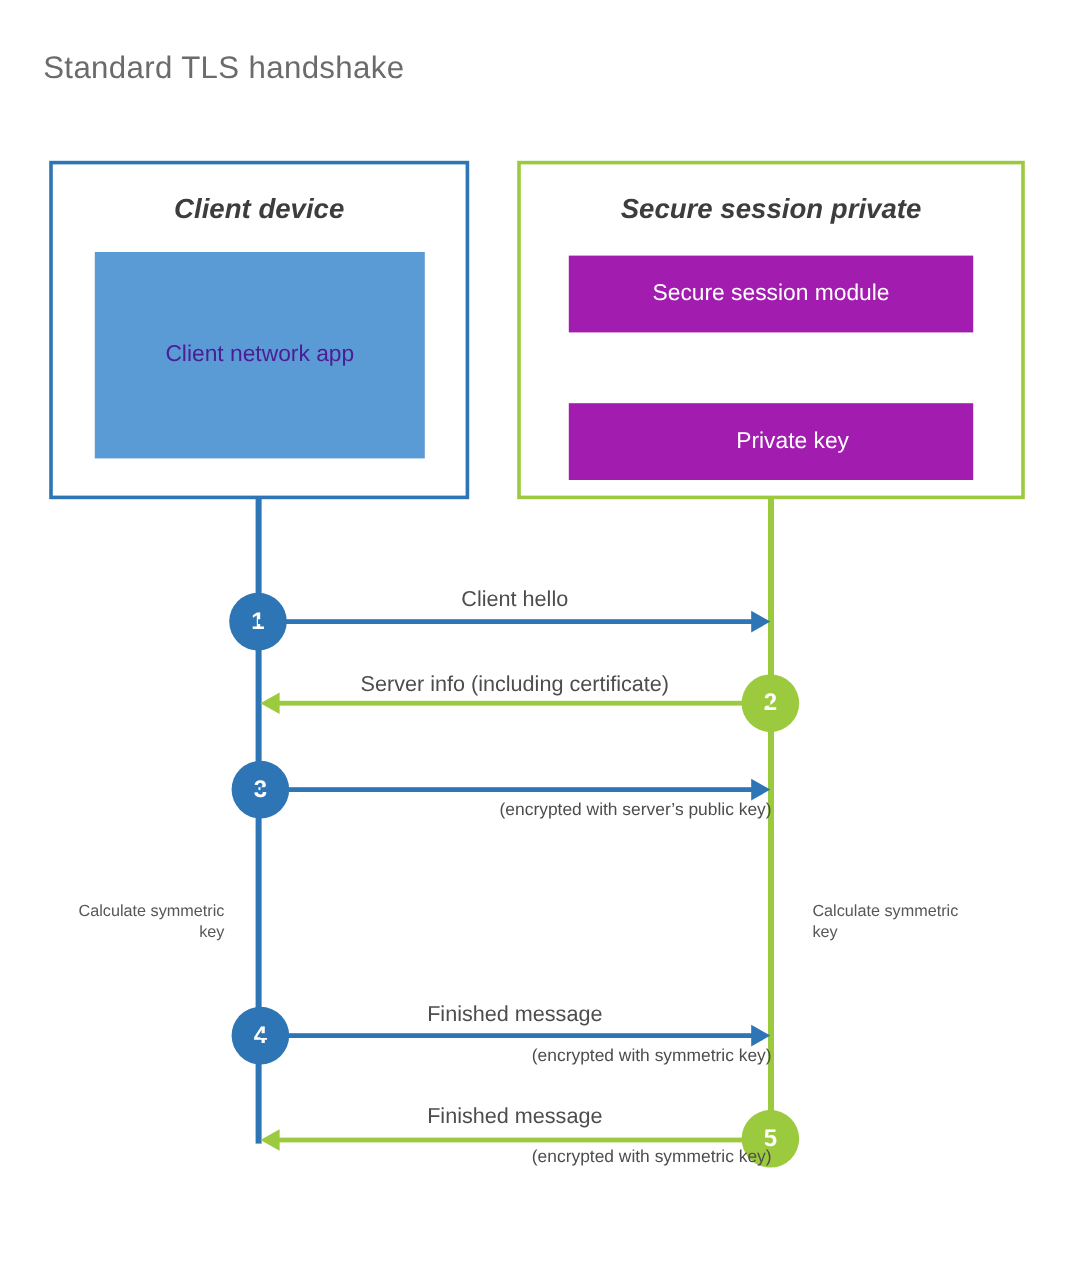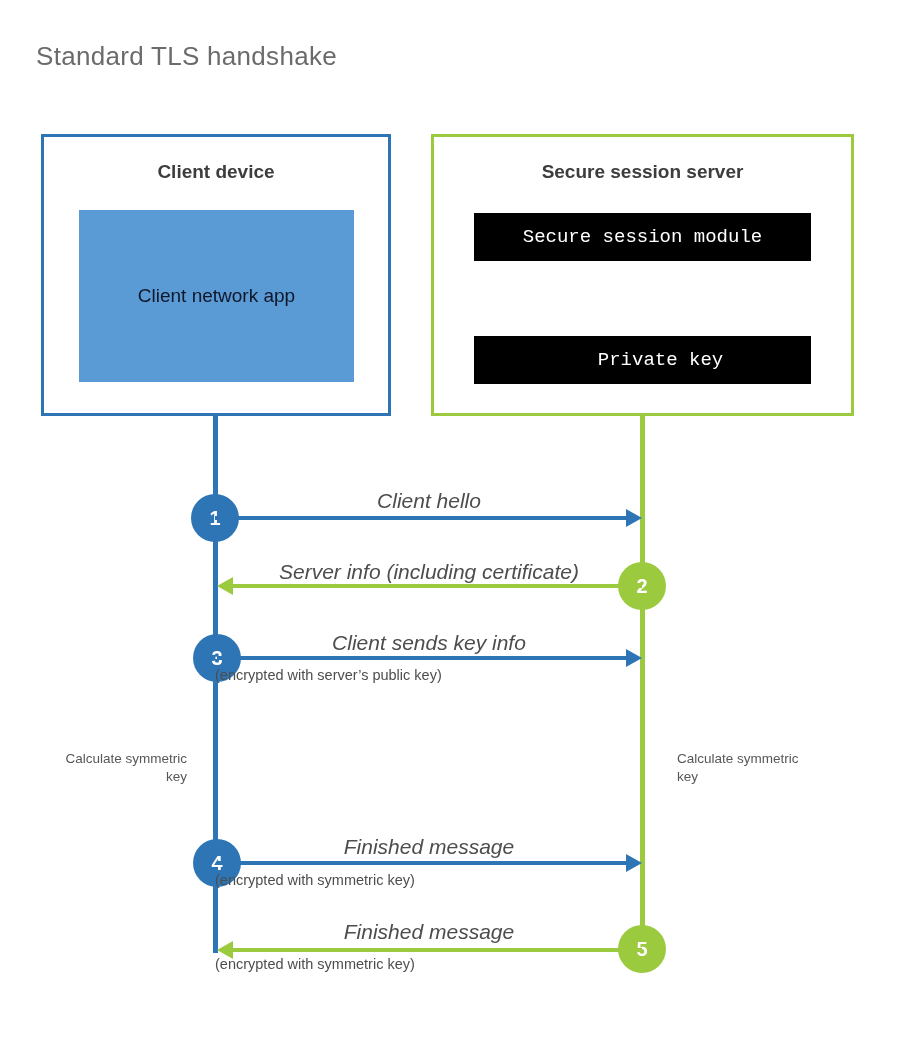--- a/index.html
+++ b/index.html
@@ -24,34 +24,34 @@
     left: 41px; top: 123px; width: 350px; height: 282px;
     border: 3px solid #2e75b6;
   }
   .server-box {
     left: 431px; top: 123px; width: 423px; height: 282px;
     border: 3px solid #9cca3f;
   }
   .box-title {
     position: absolute; left: 0; right: 0; top: 24px;
     text-align: center;
-    font-size: 19px; font-weight: 700; color: #3d3d3d;
+    font-size: 23px; font-weight: 700; color: #3d3d3d; font-style: italic;
   }
   .client-app {
     position: absolute; left: 35px; top: 73px; width: 275px; height: 172px;
     background: #5b9bd5;
     display: flex; align-items: center; justify-content: center;
-    color: #0f172a; font-size: 19px; text-align: center;
+    color: #4c1d95; font-size: 19px; text-align: center;
   }
   .client-app span { display: inline-block; max-width: 190px; line-height: 1.5; }
   .server-bar {
-    position: absolute; left: 40px; width: 337px; height: 48px;
-    background: #000000;
+    position: absolute; left: 40px; width: 337px; height: 64px;
+    background: #a21caf;
     display: flex; align-items: center; justify-content: center;
-    color: #ffffff; font-size: 19px; font-family: Liberation Mono, monospace;
+    color: #ffffff; font-size: 19px;
   }
   .bar-1 { top: 76px; }
   .bar-2 { top: 139px; }
   .bar-3 { top: 199px; padding-left: 36px; }
 
   
   .vline { position: absolute; width: 5px; }
   .vline-client { left: 213px; top: 403px; height: 539px; background: #2e75b6; }
   .vline-server { left: 640px; top: 403px; height: 533px; background: #9cca3f; }
 
@@ -84,25 +84,25 @@
   .al3 { left: 217px; top: 645px; width: 411px; }
   .ah3 { left: 626px; top: 638px; }
   .al4 { left: 217px; top: 850px; width: 411px; }
   .ah4 { left: 626px; top: 843px; }
   .al5 { left: 231px; top: 937px; width: 411px; }
   .ah5 { left: 217px; top: 930px; }
 
   
   .msg-label {
     position: absolute; left: 215px; width: 428px;
-    text-align: center; font-size: 21px; color: #4d4d4d; font-style: italic;
+    text-align: center; font-size: 18px; color: #4d4d4d;
   }
   .msg-sublabel {
     position: absolute; left: 215px; width: 428px;
-    text-align: left; font-size: 14.5px; color: #4d4d4d;
+    text-align: right; font-size: 14.5px; color: #4d4d4d;
   }
   .l1 { top: 478px; }
   .l2 { top: 549px; }
   .l3 { top: 620px; }
   .l3s { top: 656px; }
   .l4 { top: 824px; }
   .l4s { top: 861px; }
   .l5 { top: 909px; }
   .l5s { top: 945px; }
 
@@ -122,21 +122,21 @@
   <div class="page-title">Standard TLS handshake</div>
 
   <div class="device-box client-box">
     <div class="box-title">Client device</div>
     <div class="client-app">
       <span>Client network app</span>
     </div>
   </div>
 
   <div class="device-box server-box">
-    <div class="box-title">Secure session server</div>
+    <div class="box-title">Secure session private</div>
     <div class="server-bar bar-1">Secure session module</div>
     <div class="server-bar bar-3">Private key</div>
   </div>
 
   <div class="vline vline-client"></div>
   <div class="vline vline-server"></div>
 
   <div class="step-circle circle-blue c1">
     <span>1</span>
   </div>
@@ -149,21 +149,20 @@
   </div>
   <div class="arrow-line green-line al2"></div>
   <div class="arrow-head head-left-green ah2"></div>
   <div class="msg-label l2">Server info (including certificate)</div>
 
   <div class="step-circle circle-blue c3">
     <span>3</span>
   </div>
   <div class="arrow-line blue-line al3"></div>
   <div class="arrow-head head-right-blue ah3"></div>
-  <div class="msg-label l3">Client sends key info</div>
   <div class="msg-sublabel l3s">(encrypted with server’s public key)</div>
 
   <div class="step-circle circle-blue c4">
     <span>4</span>
   </div>
   <div class="arrow-line blue-line al4"></div>
   <div class="arrow-head head-right-blue ah4"></div>
   <div class="msg-label l4">Finished message</div>
   <div class="msg-sublabel l4s">(encrypted with symmetric key)</div>
 

